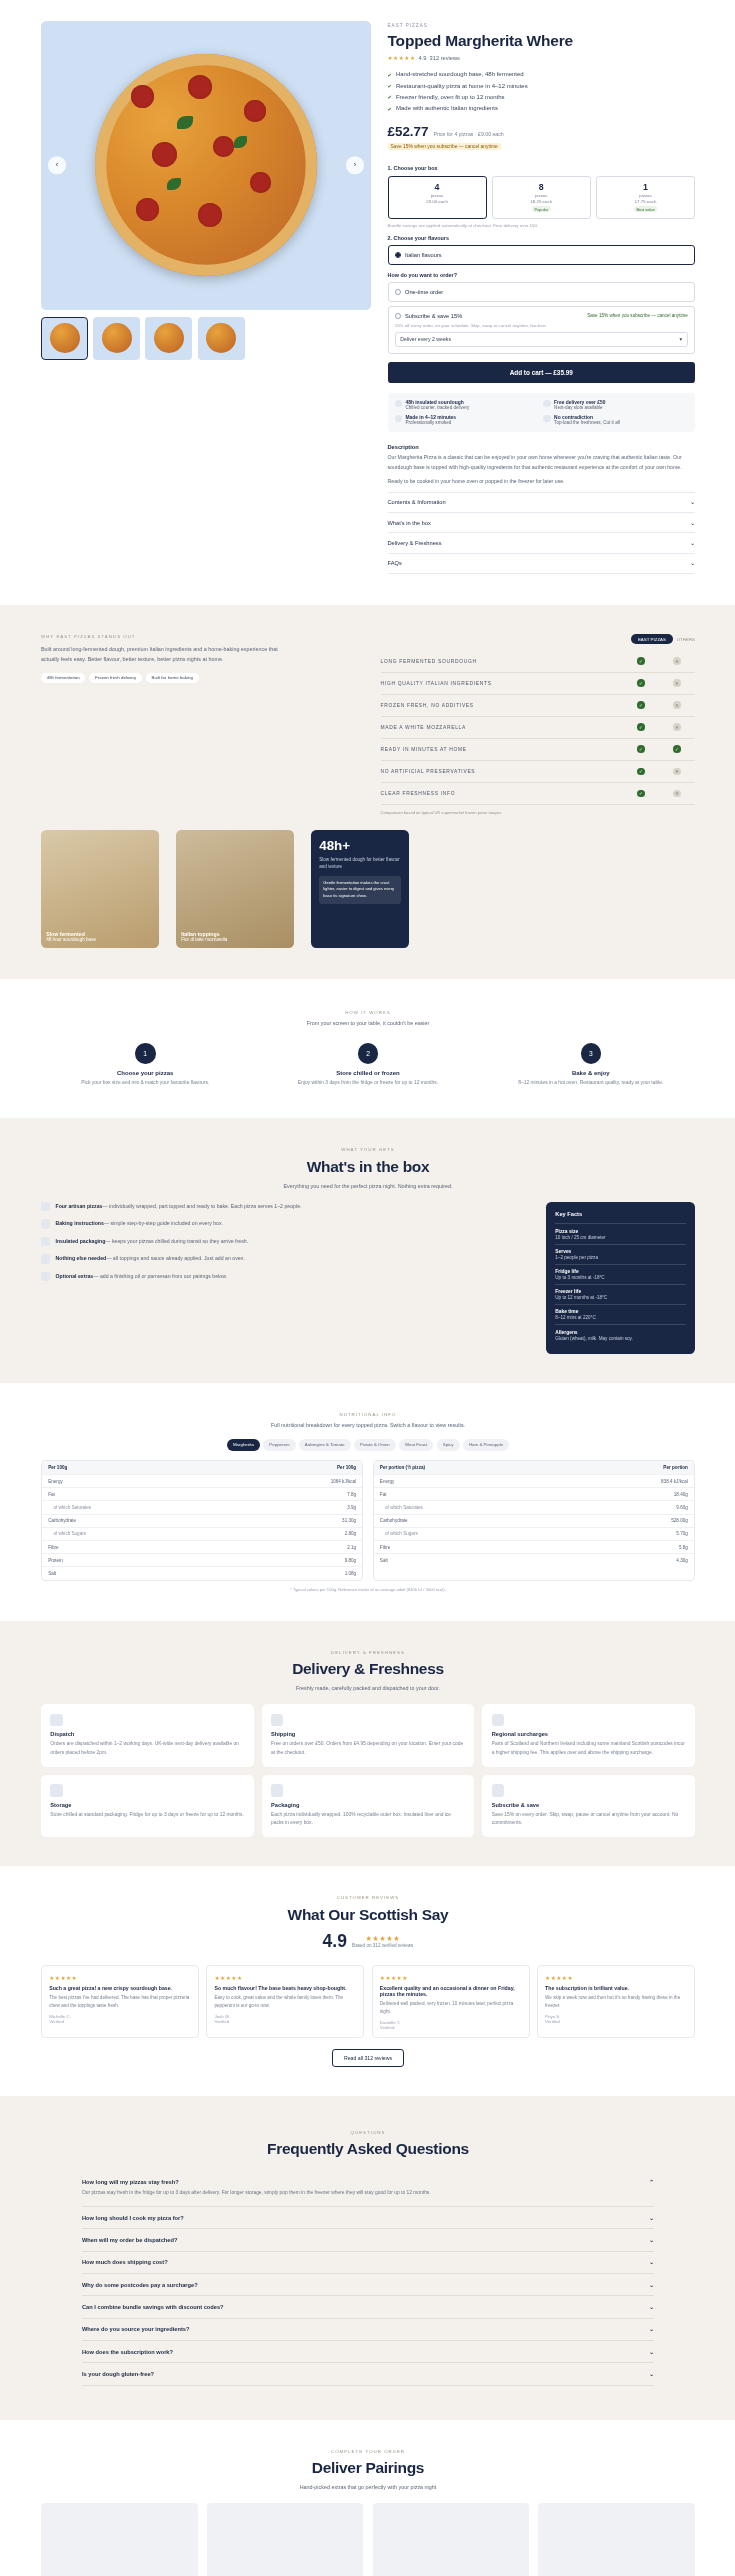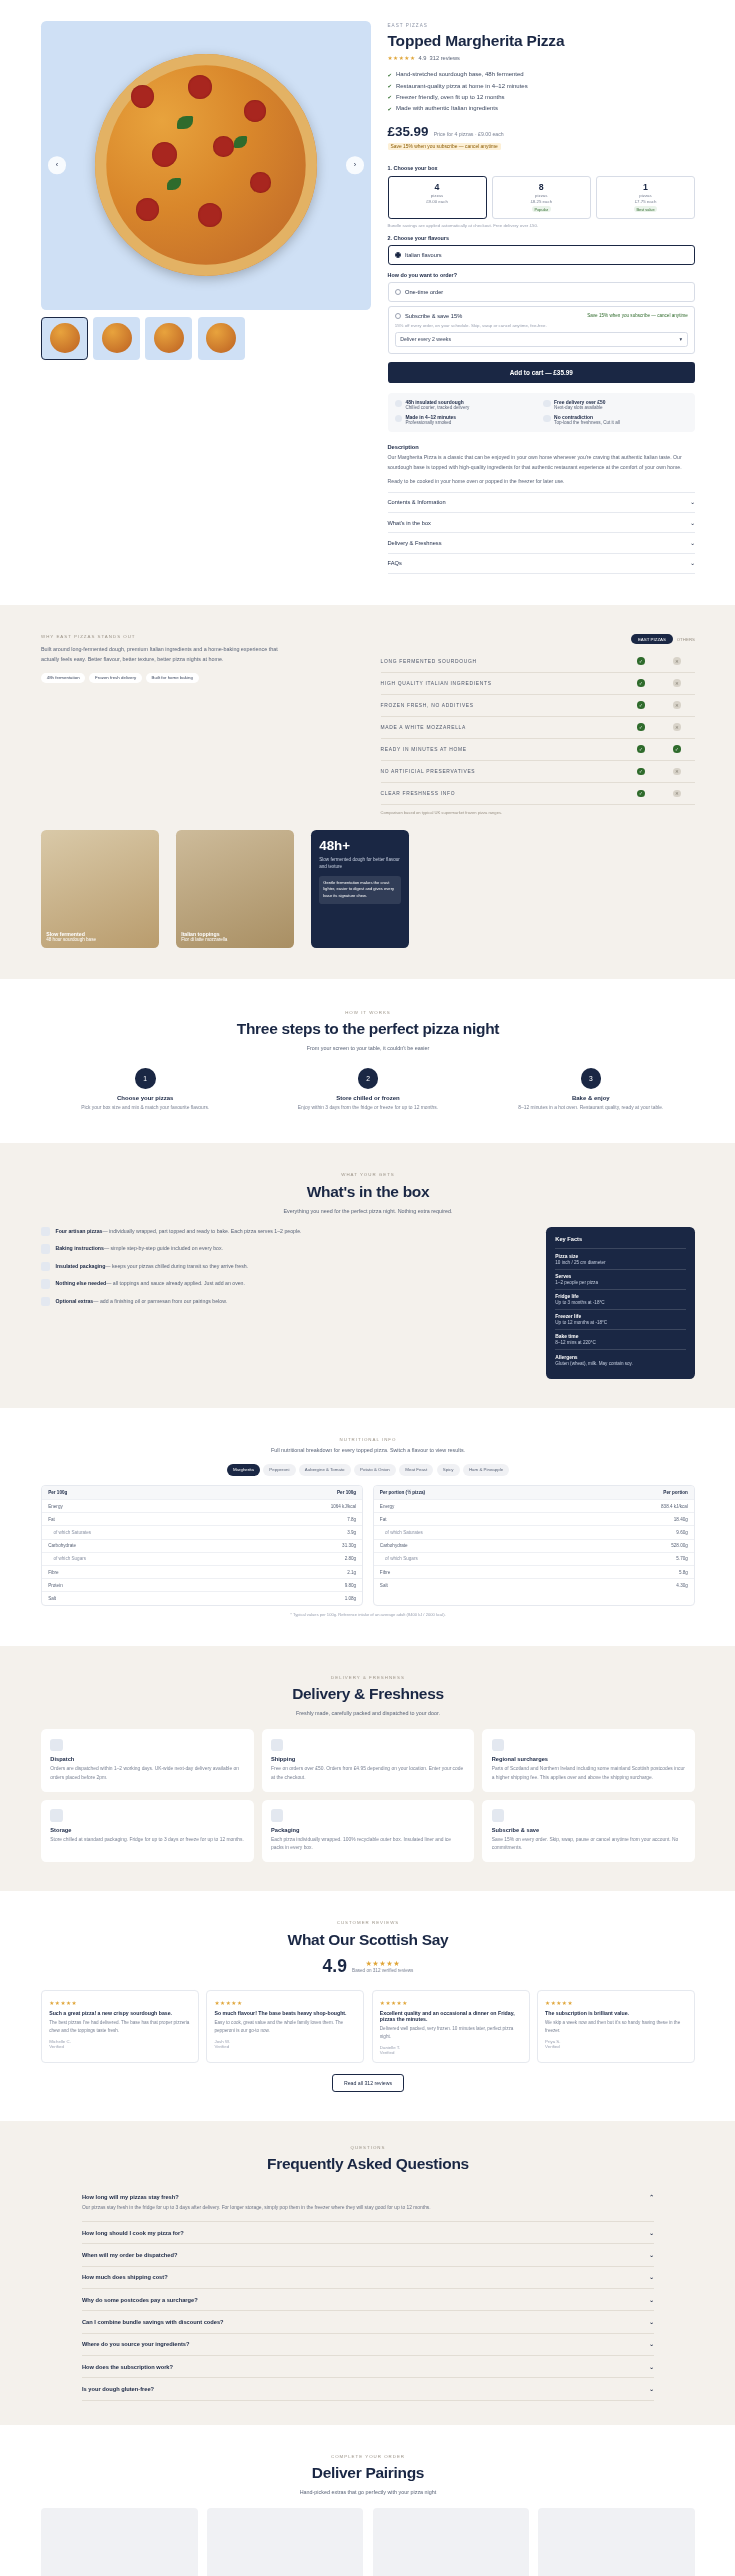--- a/index.html
+++ b/index.html
@@ -177,21 +177,21 @@
   .bigscore { font-size: 17.5px; font-weight: 700; }
   .rsub { font-size: 4.6px; color: #7a8294; }
   .rgrid { display: grid; grid-template-columns: repeat(4, 1fr); gap: 7.2px; margin-top: 13.4px; text-align: left; }
   .rcard { border: 0.5px solid #e6e9ef; border-radius: 4.1px; padding: 7.2px; }
   .rcard .rt { font-size: 5.2px; font-weight: 700; margin: 3.1px 0 2.6px; }
   .rcard p { font-size: 4.6px; color: #7a8294; line-height: 1.7; }
   .rcard .who { font-size: 4.4px; color: #9aa1b1; margin-top: 4.6px; }
   .outline { border: 0.5px solid #1a2744; background: #fff; color: #1a2744; border-radius: 3.1px; padding: 4.6px 11.3px; font-size: 5.2px; margin-top: 11.3px; cursor: pointer; }
 
   
-  .faq { background: #f4f1ec; padding: 24px 82px; }
+  .faq { background: #f4f1ec; padding: 34px 82px; }
   .faqh { text-align: center; margin-bottom: 13.4px; }
   .fitem { border-bottom: 0.5px solid #e2ddd4; padding: 7.7px 0; }
   .fq { display: flex; justify-content: space-between; font-size: 5.7px; font-weight: 700; cursor: pointer; }
   .fa { font-size: 4.9px; color: #6a7284; line-height: 1.8; margin-top: 4.6px; }
 
   
   .pair { background: #fff; padding: 29px 41px 36px; text-align: center; }
   .pgrid { display: grid; grid-template-columns: repeat(4, 1fr); gap: 9.3px; margin-top: 13.4px; text-align: left; }
   .pcard .pimg { width: 100%; height: 88px; background: #f0f1f4; border-radius: 4.1px; display: flex; align-items: center; justify-content: center; }
   .center { text-align: center; }
@@ -231,21 +231,21 @@
             <div class="mini"></div>
           </div>
         <div class="thumb">
             <div class="mini"></div>
           </div>
       </div>
     </div>
 
     <div class="info">
       <div class="eyebrow">EAST PIZZAS</div>
-      <h1 class="ptitle">Topped Margherita Pizza</h1>
+      <h1 class="ptitle">Topped Margherita Where</h1>
       <div class="ratingrow">
         <span class="stars">★★★★★</span>
         <span>4.9</span>
         <span>312 reviews</span>
       </div>
       <ul class="bullets">
         <li>
             <span class="tick">✔</span>
             <span>Hand-stretched sourdough base, 48h fermented</span>
           </li>
@@ -256,21 +256,21 @@
         <li>
             <span class="tick">✔</span>
             <span>Freezer friendly, oven fit up to 12 months</span>
           </li>
         <li>
             <span class="tick">✔</span>
             <span>Made with authentic Italian ingredients</span>
           </li>
       </ul>
       <div class="pricerow">
-        <span class="price">£35.99</span>
+        <span class="price">£52.77</span>
         <span class="pricesub">Price for 4 pizzas · £9.00 each</span>
       </div>
       <div class="savebadge">Save 15% when you subscribe — cancel anytime</div>
 
       <div class="seclabel">1. Choose your box</div>
       <div class="qtybar">
         <div class="qtybox sel">
           <div class="n">4</div>
           <div class="lbl">pizzas</div>
           <div class="lbl">£9.00 each</div>
@@ -427,21 +427,20 @@
       <div class="statcard">
         <div class="big">48h+</div>
         <div class="st">Slow fermented dough for better flavour and texture</div>
         <div class="bx">Gentle fermentation makes the crust lighter, easier to digest and gives every base its signature chew.</div>
       </div>
     </div>
   </section>
 
   <section class="steps">
     <div class="kick">HOW IT WORKS</div>
-    <h2 class="h2">Three steps to the perfect pizza night</h2>
     <div class="sub">From your screen to your table, it couldn't be easier</div>
     <div class="steprow">
       <div class="step">
         <div class="scirc">1</div>
         <h4>Choose your pizzas</h4>
         <p>Pick your box size and mix &amp; match your favourite flavours.</p>
       </div>
       <div class="step">
         <div class="scirc">2</div>
         <h4>Store chilled or frozen</h4>

